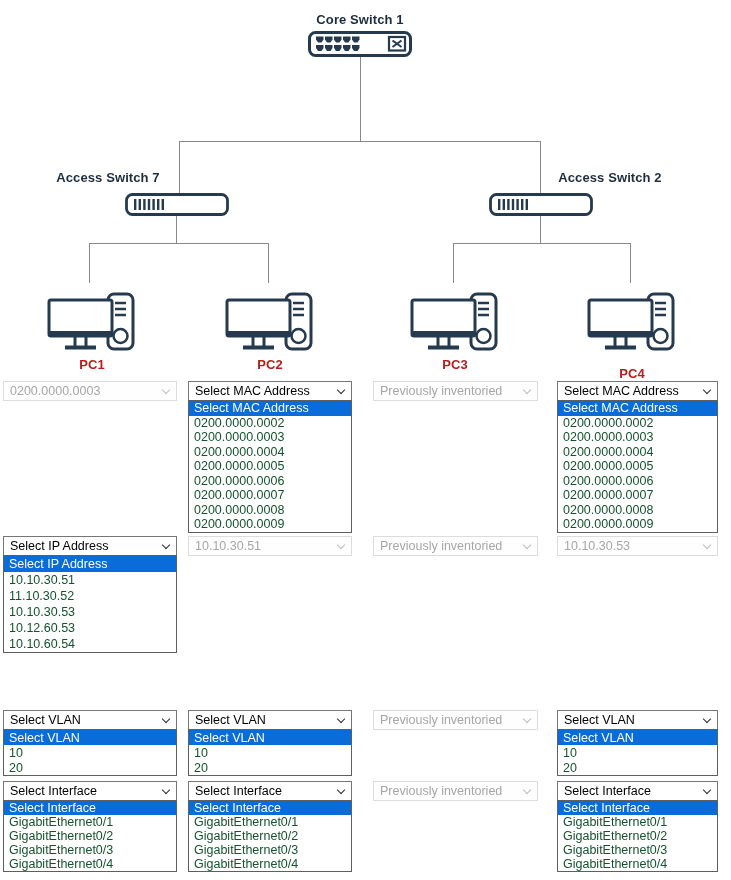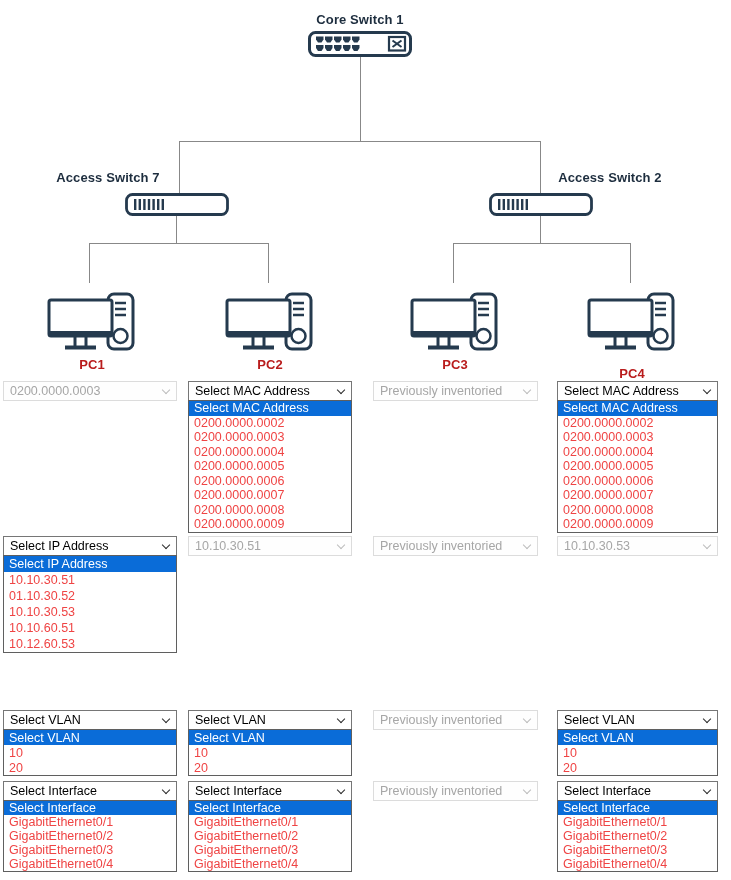--- a/index.html
+++ b/index.html
@@ -12,21 +12,21 @@
 
   .dd-face { position: absolute; height: 20px; background: #fff; border: 1px solid #767676;
              font-size: 12.5px; color: #000; display: flex; align-items: center;
              justify-content: space-between; padding: 0 7px 0 6px; }
   .dd-face.disabled { border-color: #dcdcdc; color: #a6a6a6; background: #fefefe; }
   .chev { display: inline-block; width: 6px; height: 6px; border-right: 1.5px solid #2b2b2b;
           border-bottom: 1.5px solid #2b2b2b; transform: rotate(45deg); margin-top: -3px; flex: none; }
   .dd-face.disabled .chev { border-color: #bcbcbc; }
 
   .dd-list { position: absolute; background: #fff; border: 1px solid #5f5f5f; }
-  .opt { font-size: 12.5px; color: #ef4444; padding-left: 5px; display: flex; align-items: center;
+  .opt { font-size: 12.5px; color: #14532d; padding-left: 5px; display: flex; align-items: center;
          white-space: nowrap; overflow: hidden; }
   .opt.sel { background: #0a6cd8; color: #fff; }
   .l-mac .opt { height: 14.5px; }
   .l-ip  .opt { height: 16px; }
   .l-vlan .opt { height: 15px; }
   .l-if  .opt { height: 14px; }
   svg { display: block; }
 </style>
 </head>
 <body>
@@ -206,24 +206,24 @@
   <div class="opt">0200.0000.0009</div>
 </div>
 
 <div class="dd-face" style="left:3px;top:536px;width:174px;">
   <span>Select IP Address</span>
   <span class="chev"></span>
 </div>
 <div class="dd-list l-ip" style="left:3px;top:555px;width:174px;">
   <div class="opt sel">Select IP Address</div>
   <div class="opt">10.10.30.51</div>
-  <div class="opt">01.10.30.52</div>
+  <div class="opt">11.10.30.52</div>
   <div class="opt">10.10.30.53</div>
-  <div class="opt">10.10.60.51</div>
   <div class="opt">10.12.60.53</div>
+  <div class="opt">10.10.60.54</div>
 </div>
 
 <div class="dd-face disabled" style="left:188px;top:536px;width:164px;">
   <span>10.10.30.51</span>
   <span class="chev"></span>
 </div>
 <div class="dd-face disabled" style="left:373px;top:536px;width:165px;">
   <span>Previously inventoried</span>
   <span class="chev"></span>
 </div>

